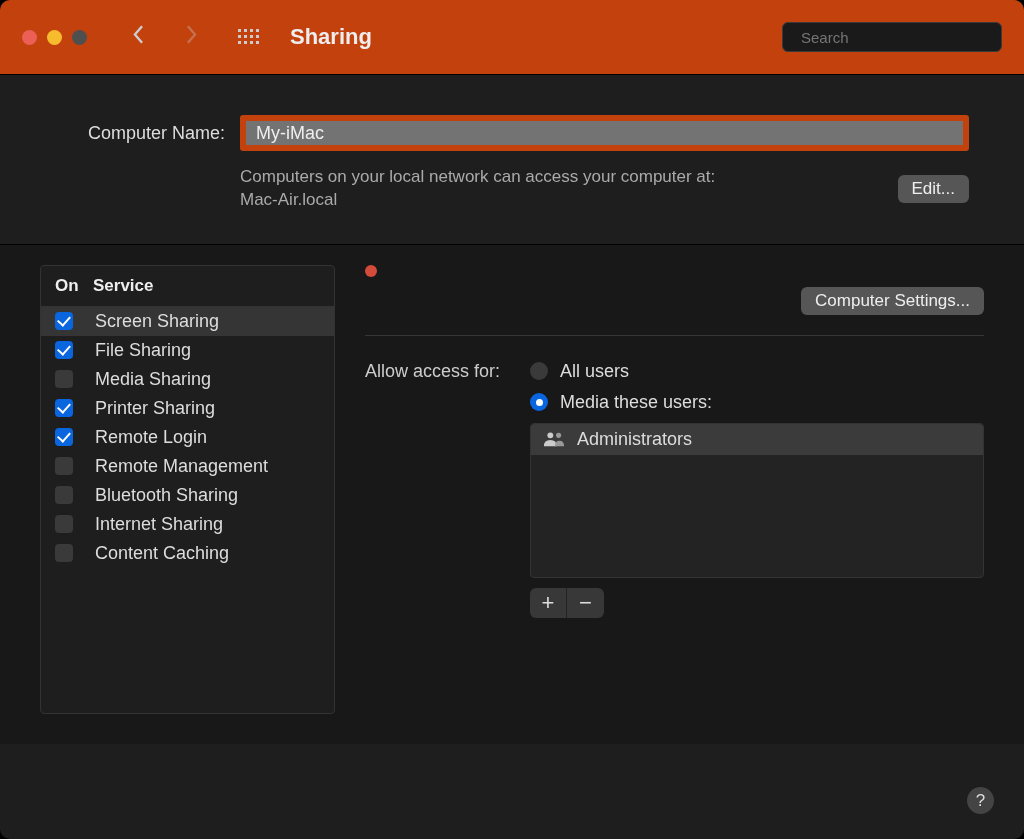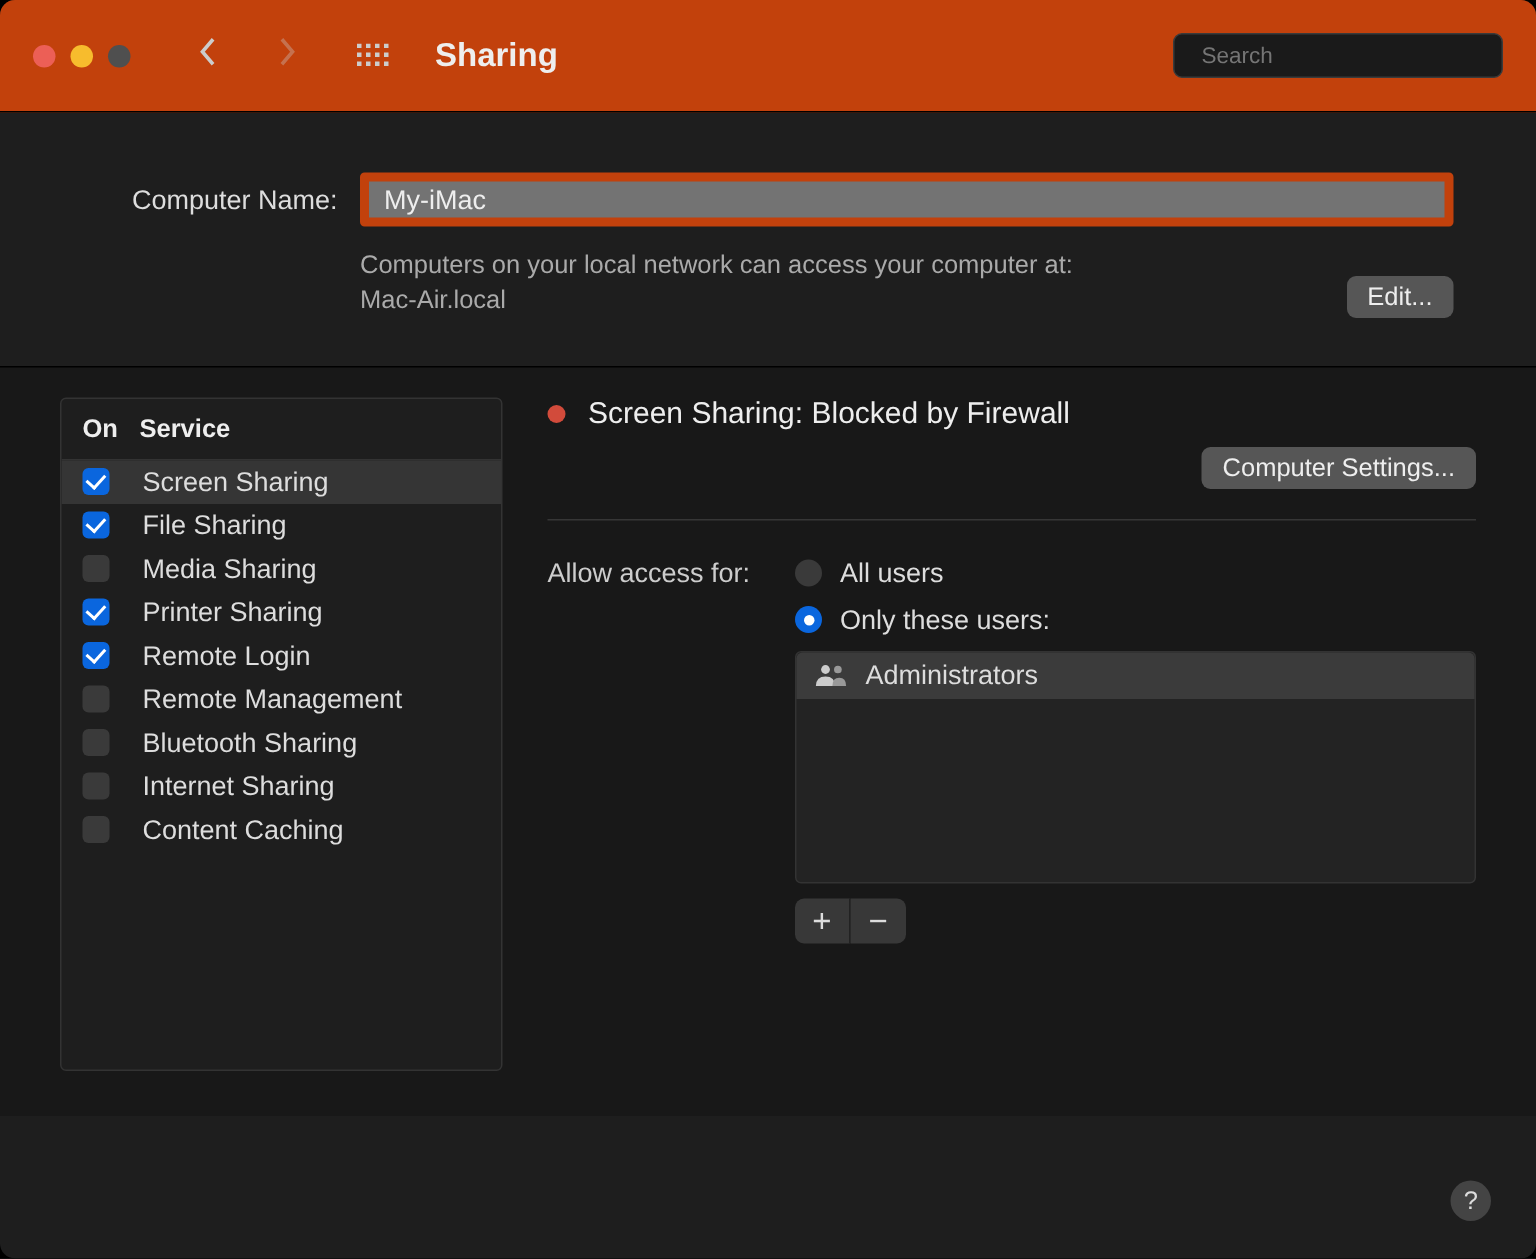--- a/index.html
+++ b/index.html
@@ -85,21 +85,21 @@
   background: #737373;
   border: 6px solid #c2410c;
   border-radius: 3px;
   padding: 12px 10px;
   color: #eee;
   font-size: 18px;
 }
 .subrow {
   display: flex;
   margin-top: 15px;
-  align-items: flex-end;
+  align-items: center;
 }
 .subtext {
   margin-left: 185px;
   color: #aaa;
   font-size: 17px;
   line-height: 1.35;
 }
 .btn {
   background: #565656;
   color: #eee;
@@ -349,36 +349,35 @@
               <div class="chk"></div>
             </div>
             <div>Content Caching</div>
           </div>
         </div>
     </div>
 
     <div class="detail">
       <div class="stat-row">
         <div class="dot"></div>
-        <div>Screen Sharing: Blocked by Firewall</div>
       </div>
       <div class="right-btn">
         <button class="btn">Computer Settings...</button>
       </div>
       <div class="sep"></div>
       <div class="access-row">
         <div class="access-label">Allow access for:</div>
         <div class="radio-group">
           <div class="radio-line">
             <div class="radio"></div>
             <span>All users</span>
           </div>
           <div class="radio-line">
             <div class="radio on"></div>
-            <span>Only these users:</span>
+            <span>Media these users:</span>
           </div>
           <div class="users-list">
             <div class="user-item">
               <svg class="user-icon" viewBox="0 0 24 16">
                 <circle cx="8" cy="4" r="3.2" fill="#ccc"></circle>
                 <path d="M1 16 q0 -7 7 -7 q7 0 7 7 Z" fill="#ccc"></path>
                 <circle cx="17" cy="4" r="2.8" fill="#999"></circle>
                 <path d="M13 16 q0 -6 5 -6 q5 0 5 6 Z" fill="#999"></path>
               </svg>
               <span>Administrators</span>

